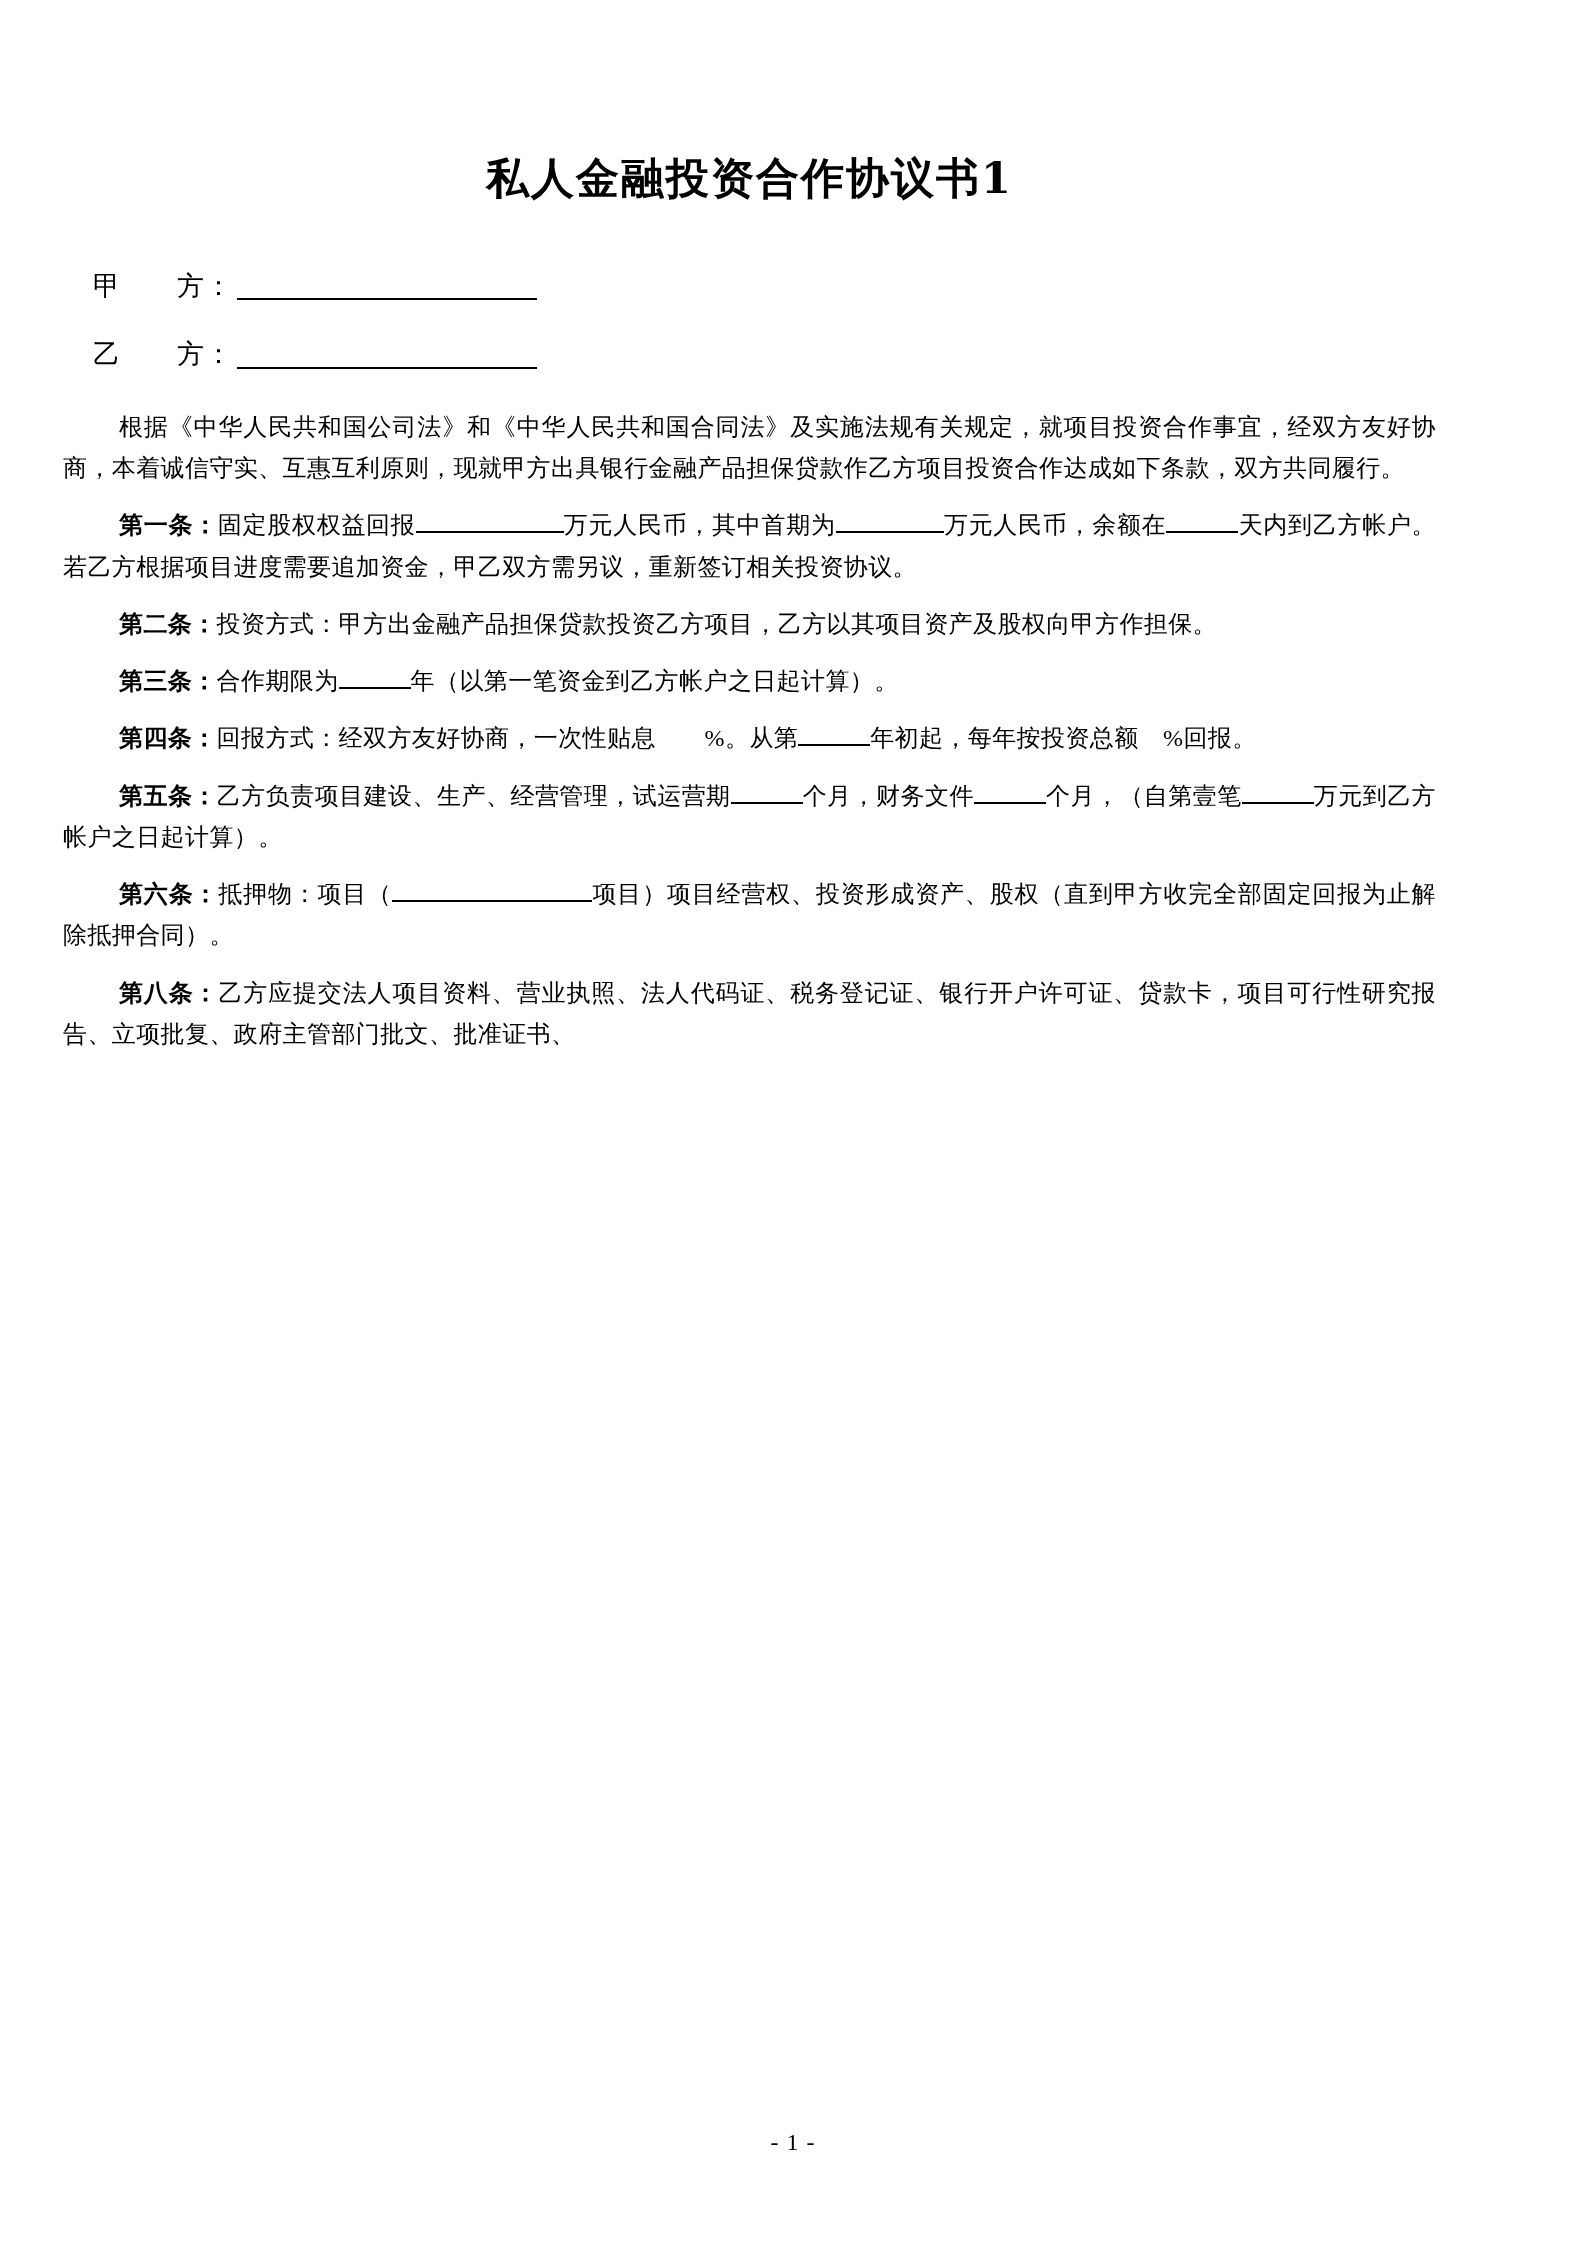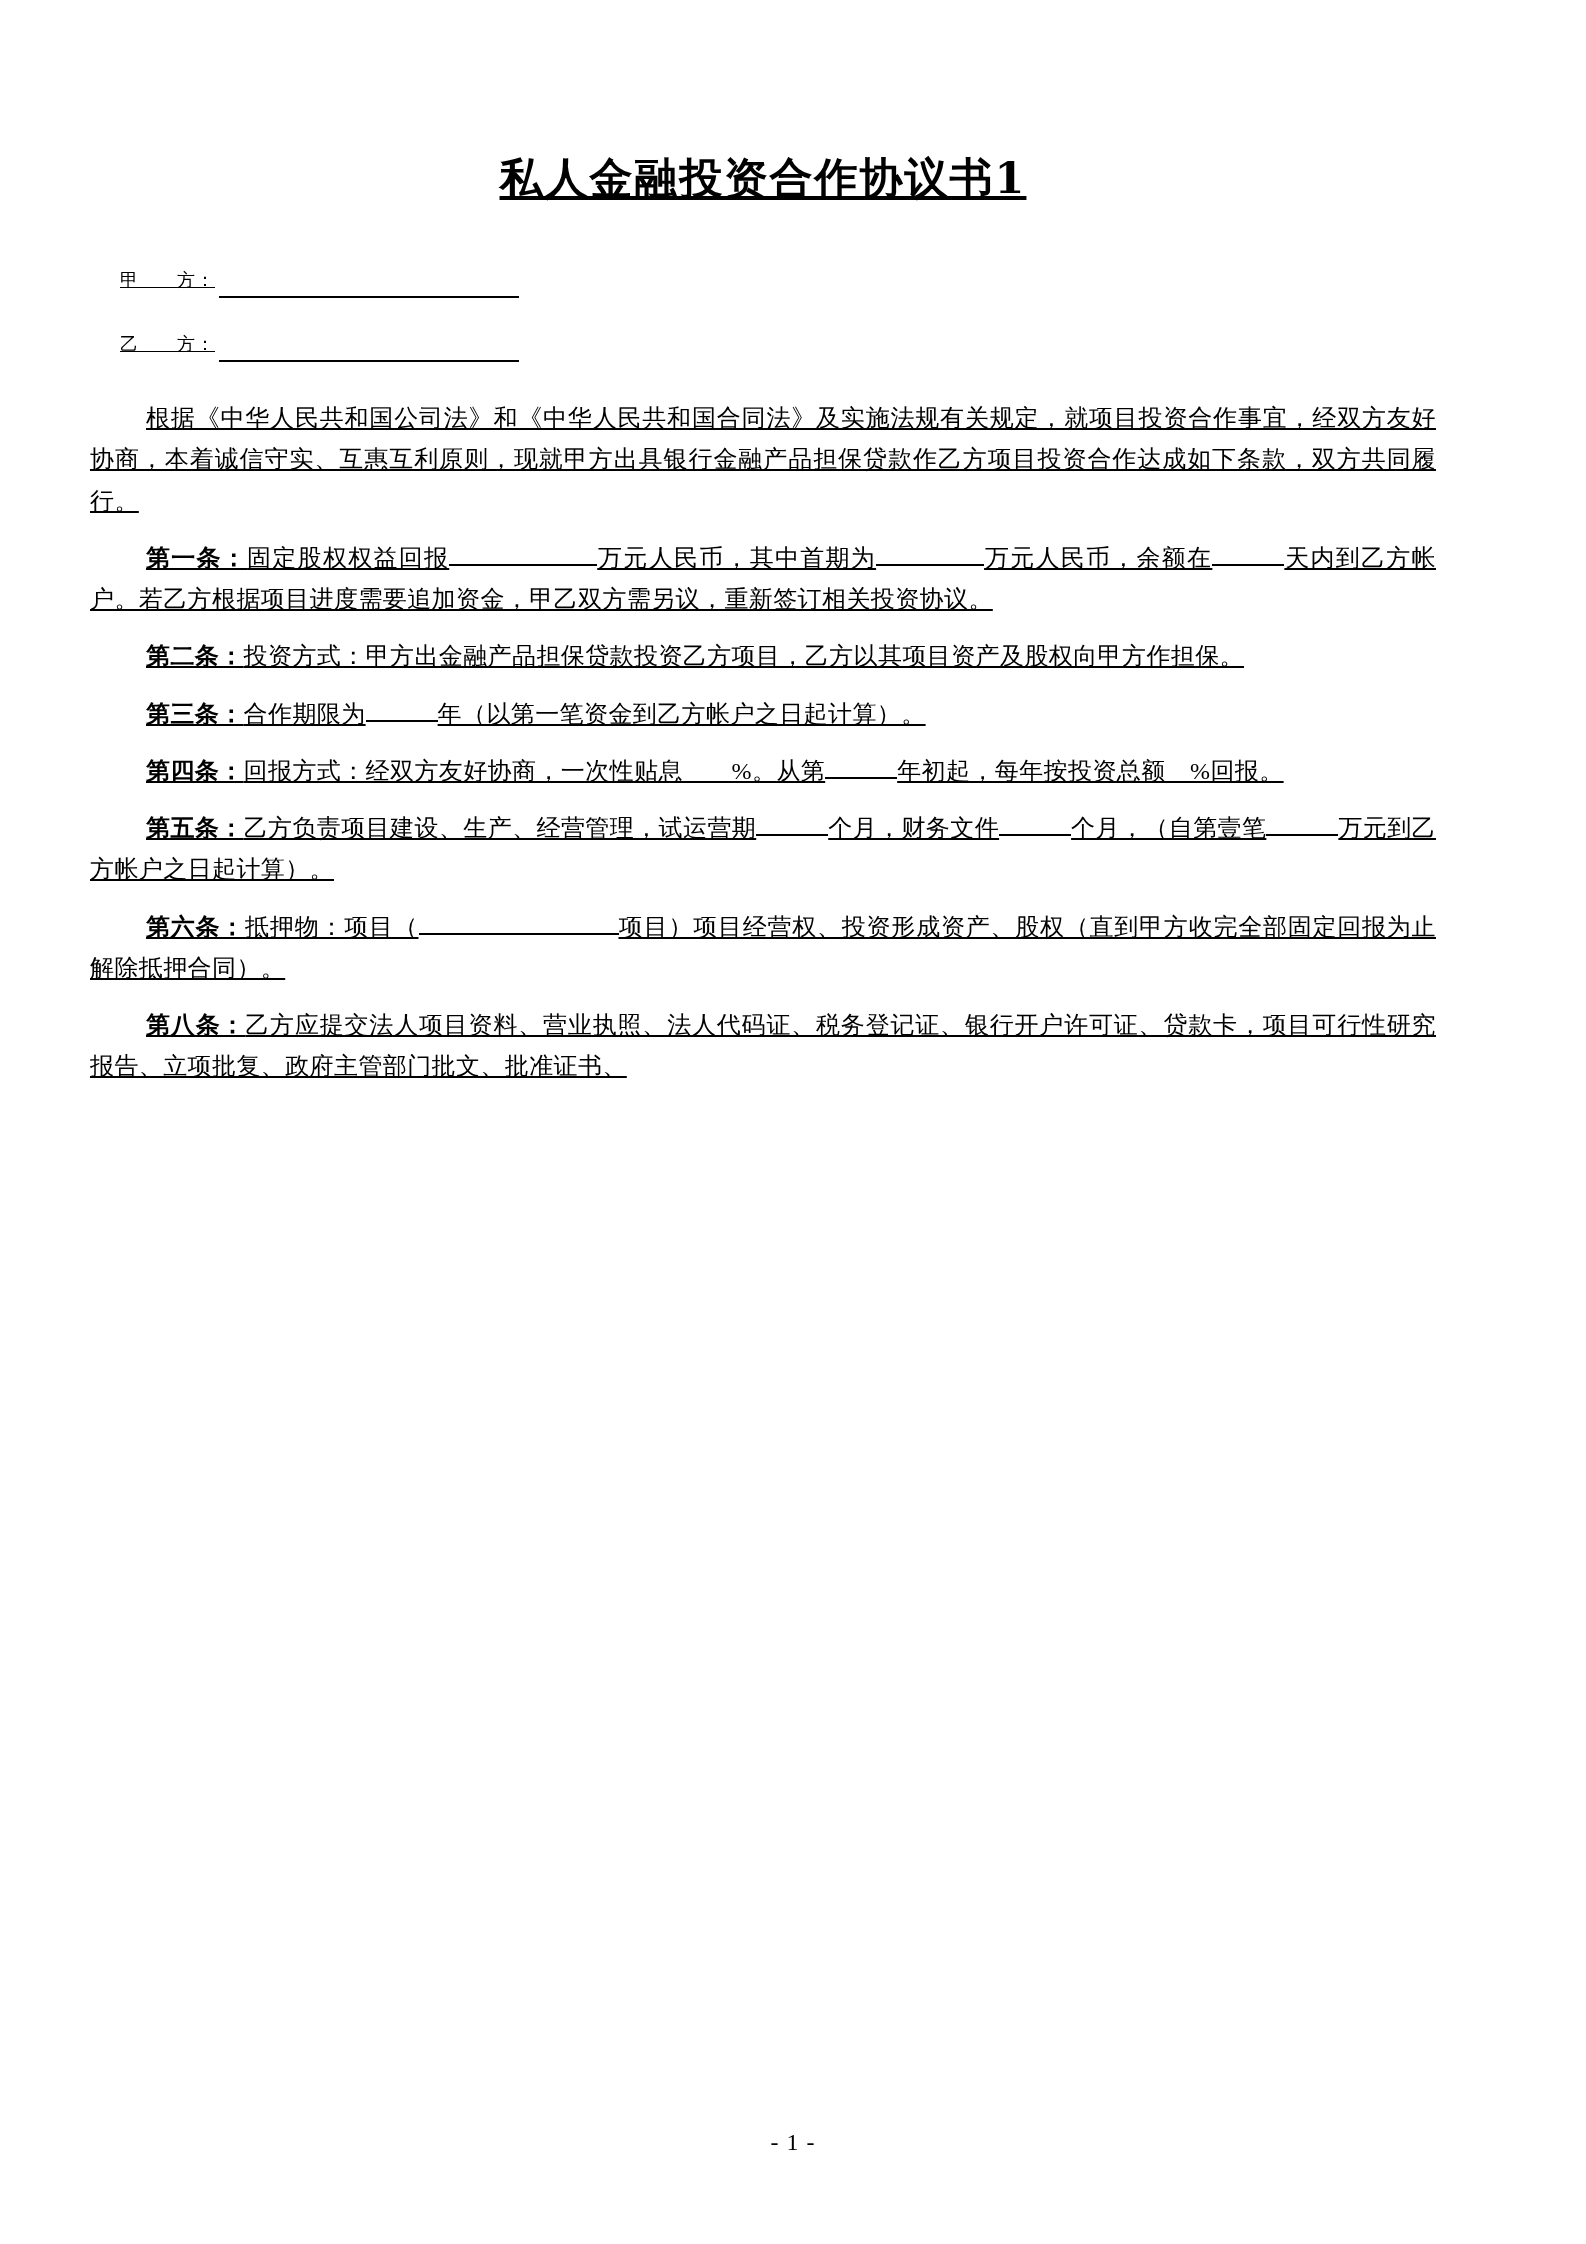--- a/index.html
+++ b/index.html
@@ -12,38 +12,37 @@
     height: 2244px;
     font-family: "Liberation Serif", "DejaVu Serif", serif;
     color: #000000;
     position: relative;
     overflow: hidden;
   }
   .page {
     width: 1586px;
     height: 2244px;
     box-sizing: border-box;
-    padding: 150px 150px 60px 90px;
+    padding: 150px 150px 60px 63px;
     position: relative;
-    text-decoration: underline;
   }
   .doc-title {
     text-align: center;
     font-size: 43px;
     font-weight: bold;
     letter-spacing: 2px;
     margin: 0 0 62px 0;
     font-family: "DejaVu Serif", "Liberation Serif", serif;
   }
   .party-line {
-    font-size: 18px;
+    font-size: 27px;
     margin: 0 0 36px 0;
     padding-left: 30px;
     display: flex;
-    align-items: flex-start;
+    align-items: center;
     line-height: 1.2;
   }
   .party-label {
     letter-spacing: 1px;
     white-space: pre;
   }
   .party-blank {
     display: inline-block;
     width: 300px;
     border-bottom: 2px solid #000;

